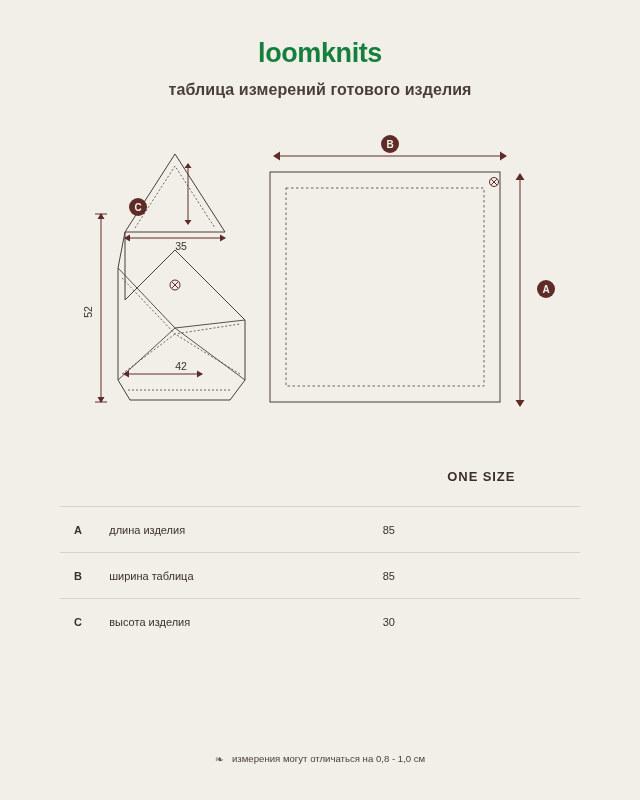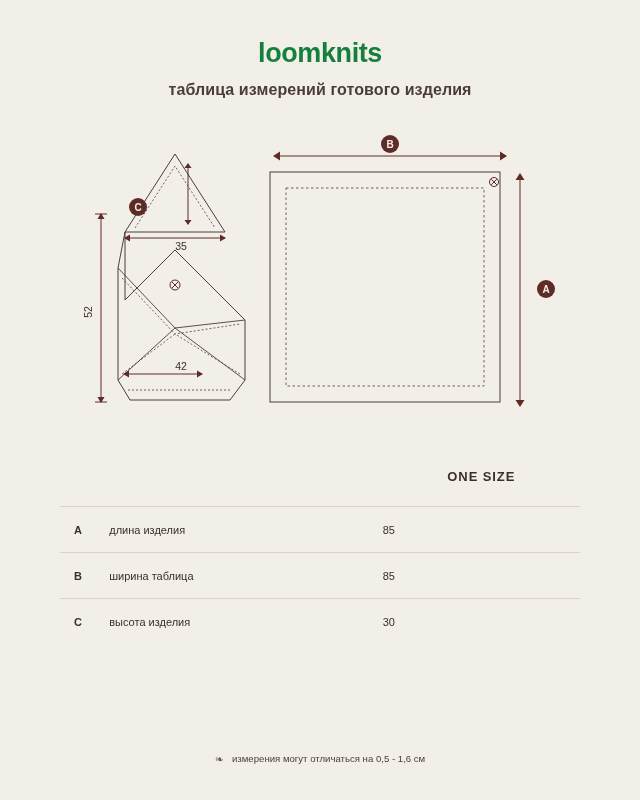--- a/index.html
+++ b/index.html
@@ -243,16 +243,16 @@
         <tr>
           <td class="col-letter">C</td>
           <td class="col-label">высота изделия</td>
           <td class="col-value">30</td>
         </tr>
       </tbody>
     </table>
   </div>
 
   <div class="footer">
-    <span class="aster">❧</span><span>измерения могут отличаться на 0,5 - 1,6 см</span>
+    <span class="aster">❧</span><span>измерения могут отличаться на 0,8 - 1,0 см</span>
   </div>
 
 </div>
 
 </body></html>

